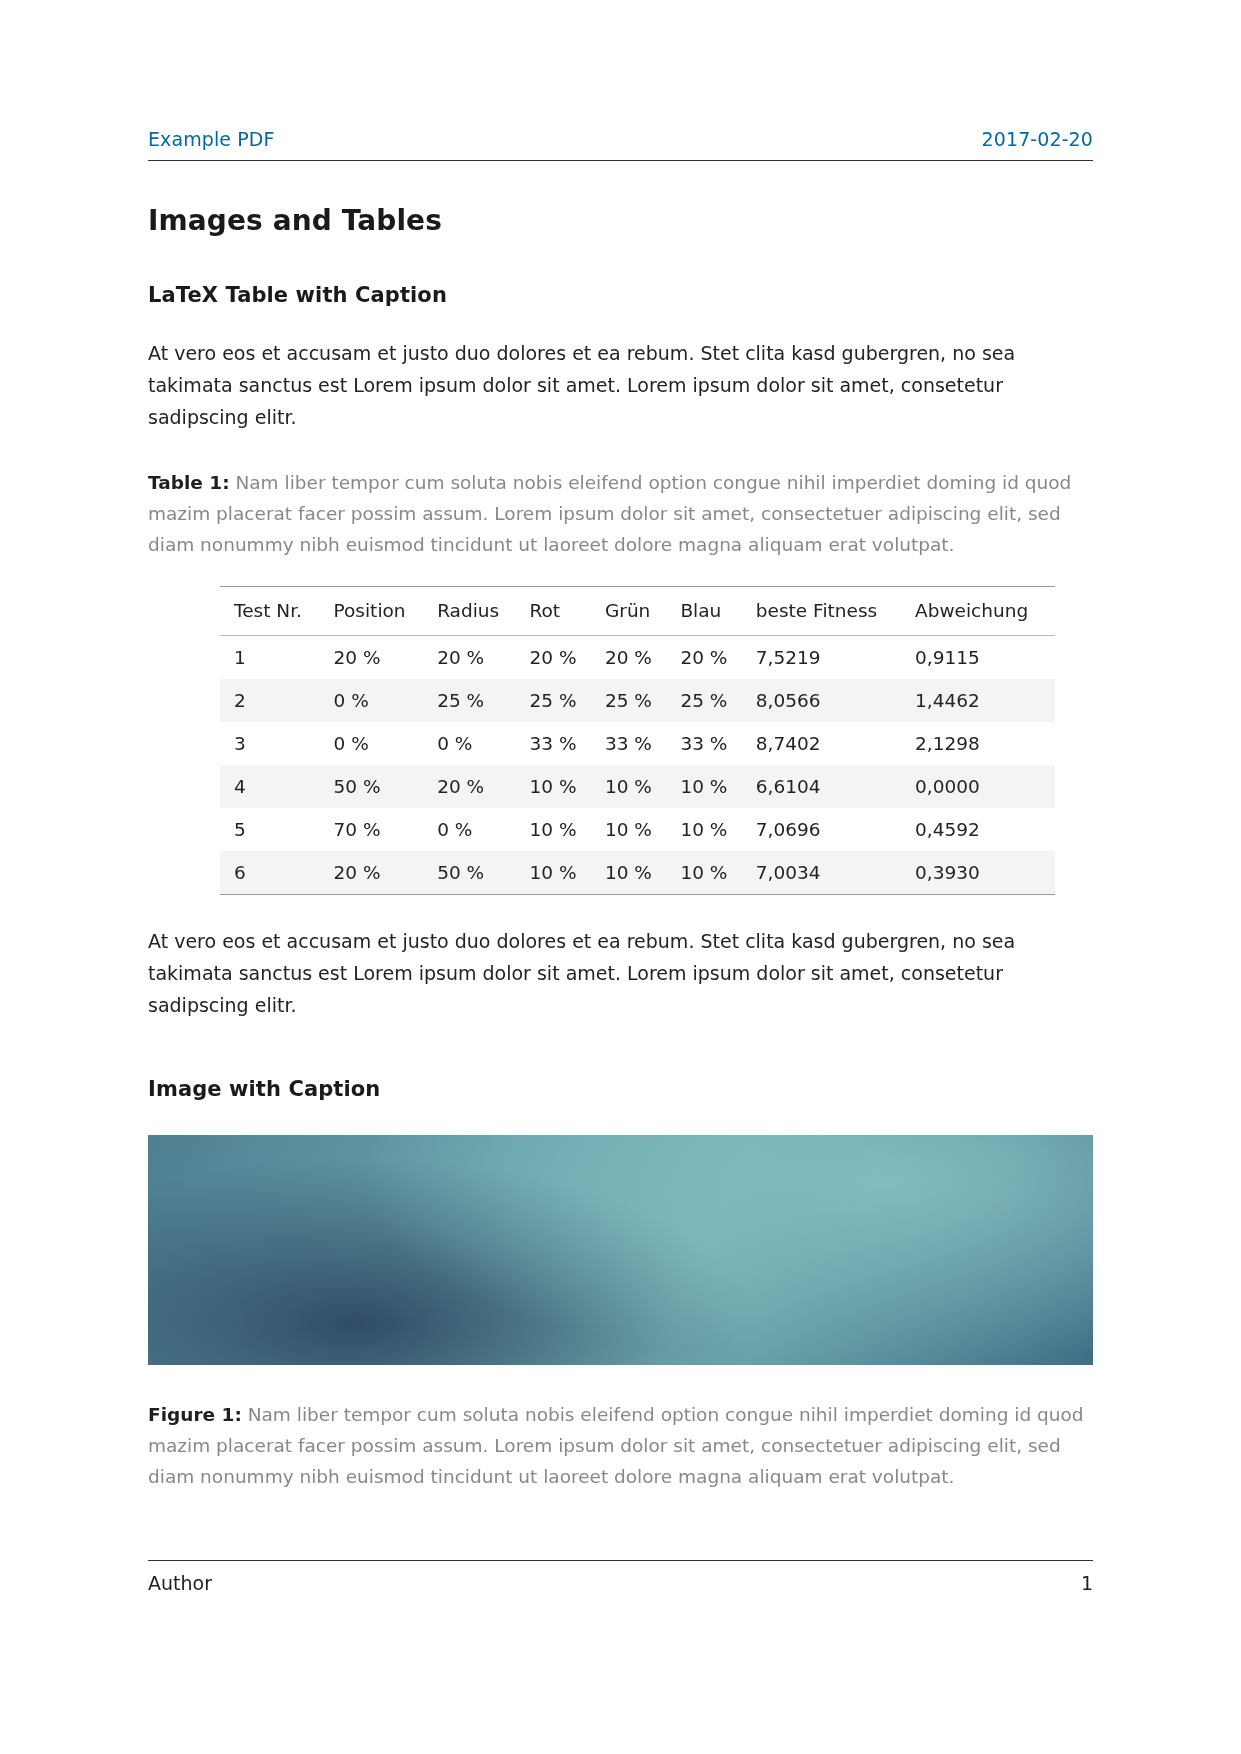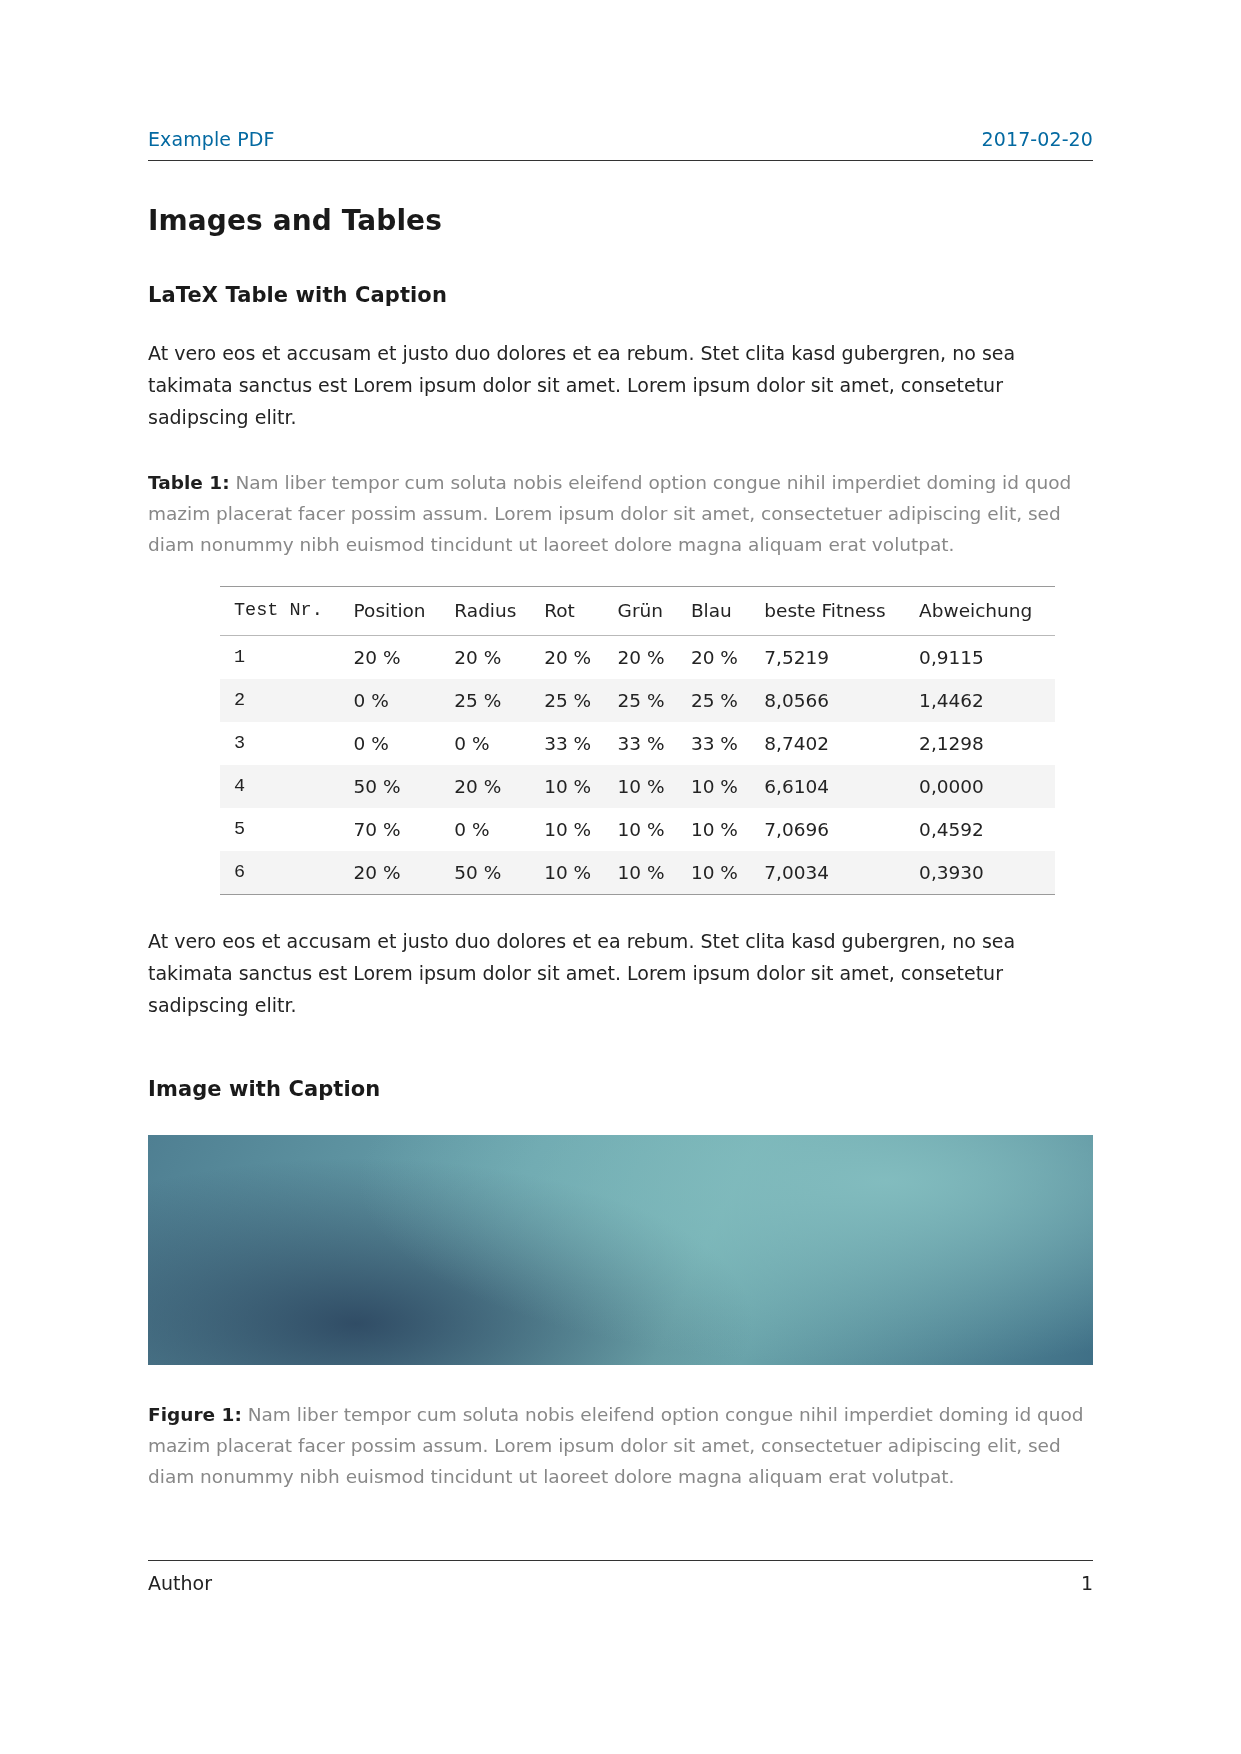--- a/index.html
+++ b/index.html
@@ -101,21 +101,21 @@
   table.data tbody td {
     padding: 11px 10px 11px 10px;
     white-space: nowrap;
   }
   table.data tbody tr:nth-child(even) {
     background: #f4f4f4;
   }
   table.data tbody tr:last-child td {
     border-bottom: 1.4px solid #9a9a9a;
   }
-  table.data td.col-0, table.data th.col-0 { padding-left: 14px; font-family: Liberation Mono, monospace; }
+  table.data td.col-0, table.data th.col-0 { padding-left: 14px; }
 
   
   .figure-img {
     margin-top: 34px;
     width: 945px;
     height: 230px;
     background:
       radial-gradient(ellipse 90% 130% at 78% 20%, rgba(132,190,192,0.95) 0%, rgba(132,190,192,0) 62%),
       radial-gradient(ellipse 70% 120% at 22% 82%, rgba(44,70,96,0.92) 0%, rgba(44,70,96,0) 60%),
       linear-gradient(115deg, #4f7f92 0%, #6aa4ad 38%, #74b0b3 58%, #3f6f86 100%);

